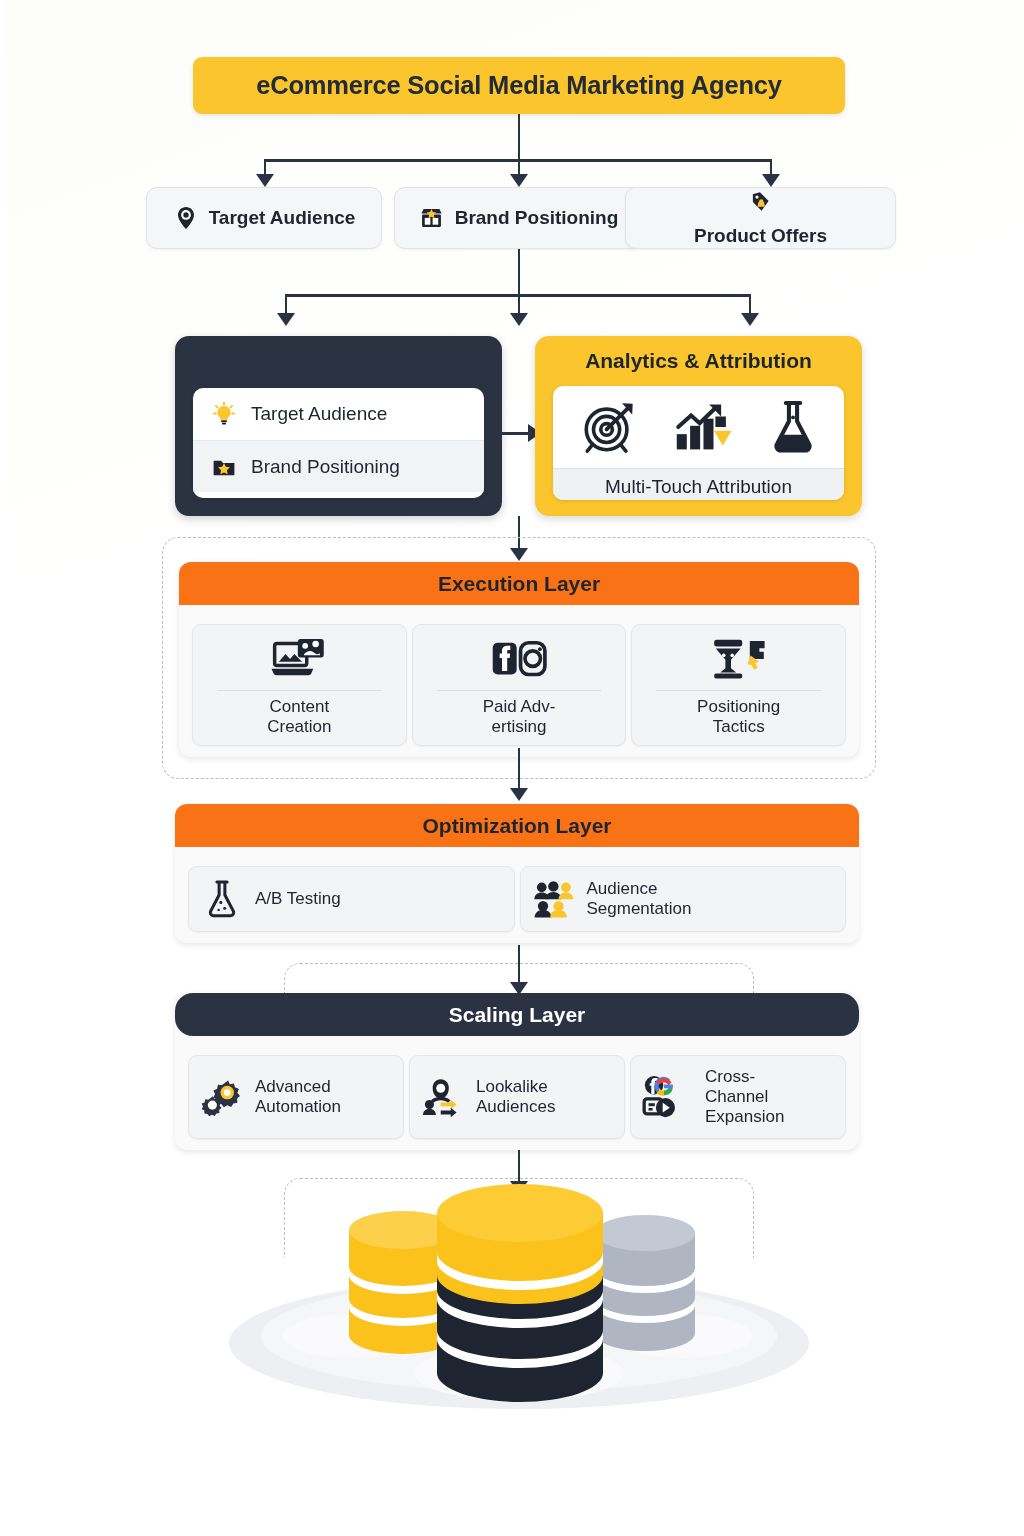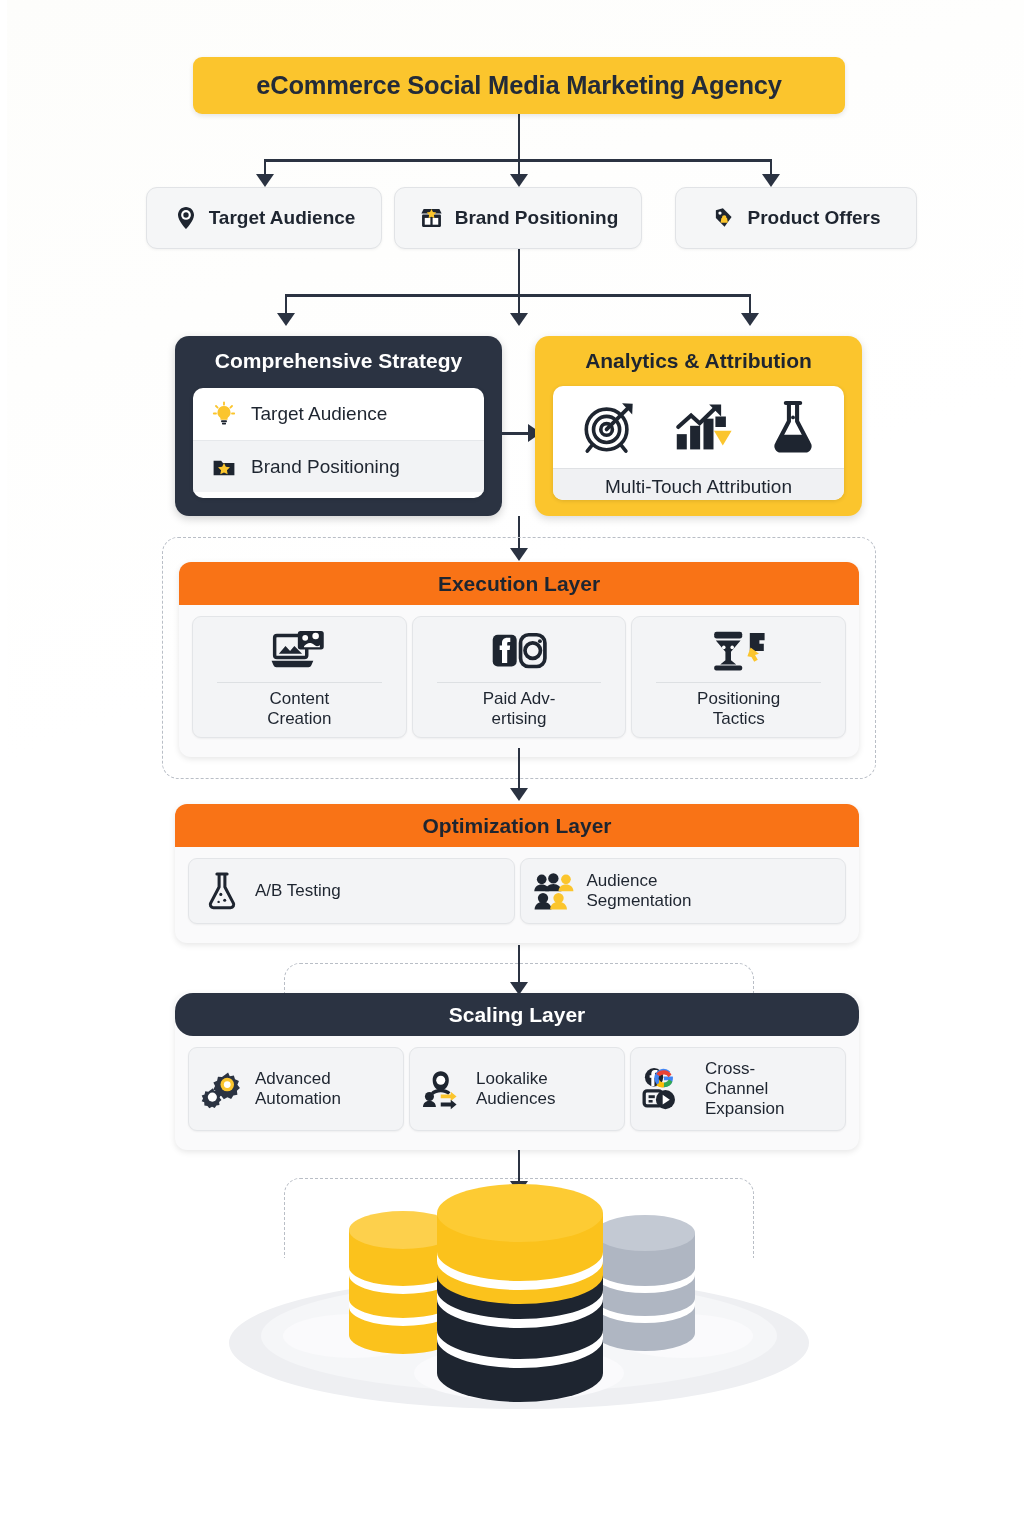--- a/index.html
+++ b/index.html
@@ -114,21 +114,21 @@
   }
   .layer-head {
     height: 43px;
     display: flex; align-items: center; justify-content: center;
     font-size: 21px; font-weight: bold;
   }
   .layer-head.yellow { background: #f97316; color: #1E2530; }
   .layer-head.dark   { background: #2B3342; color: #FFFFFF; border-radius: 18px; }
   .layer-body {
     display: flex; gap: 5px;
-    padding: 11px 13px 13px 13px;
+    padding: 19px 13px 13px 13px;
   }
 
   .tile {
     flex: 1;
     background: #F3F4F6;
     border: 1px solid #E3E5E8;
     border-radius: 9px;
     display: flex; flex-direction: column; align-items: center;
     padding: 10px 6px 9px 6px;
     box-shadow: 0 1px 2px rgba(0,0,0,.05);
@@ -202,42 +202,41 @@
         <path d="M3 7.5 5 3.5h14l2 4z" fill="#1E2530"></path>
         <rect x="3.6" y="8.5" width="16.8" height="11" rx="1" fill="#1E2530"></rect>
         <rect x="6" y="11.5" width="5" height="6" fill="#ffffff"></rect>
         <rect x="13" y="11.5" width="5" height="6" fill="#ffffff"></rect>
         <path d="M12 3.6l1.3 2.7 3 .4-2.2 2.1.5 3-2.6-1.4-2.6 1.4.5-3L7.7 6.7l3-.4z" fill="#FBC52D"></path>
       </svg>
     </span>
     <span class="lbl">Brand Positioning</span>
   </div>
 
-  <div class="pill" style="left:668px; top:187px; width:242px;">
+  <div class="pill" style="left:618px; top:187px; width:271px;flex-direction:column;">
     <span class="ico">
       <svg width="26" height="26" viewBox="0 0 24 24">
         <path d="M4.5 4.8 11 3l8 8-6.5 9-8-8z" fill="#1E2530"></path>
         <circle cx="8.3" cy="7.4" r="1.5" fill="#ffffff"></circle>
         <path d="M12.2 9.4a2 2 0 0 0-2 2v.6h-.6l-.8 4.4h6.8l-.8-4.4h-.6v-.6a2 2 0 0 0-2-2z" fill="#FBC52D"></path>
       </svg>
     </span>
     <span class="lbl">Product Offers</span>
   </div>
 
   <div class="vline" style="left:510.7px; top:249px; height:46px;"></div>
   <div class="hline" style="left:279px; top:294px; width:464px;"></div>
   <div class="vline" style="left:277.7px; top:294px; height:22px;"></div>
   <div class="vline" style="left:510.7px; top:294px; height:22px;"></div>
   <div class="vline" style="left:741.7px; top:294px; height:22px;"></div>
   <div class="arrow-d" style="left:270px; top:313px;"></div>
   <div class="arrow-d" style="left:503px; top:313px;"></div>
   <div class="arrow-d" style="left:734px; top:313px;"></div>
 
   <div class="card-dark" style="left:168px; top:336px; width:327px; height:180px;">
-    <div class="card-head on-dark">Comprehensive Strategy</div>
     <div class="inner-white" style="left:18px; top:52px; width:291px; height:110px;">
       <div class="row-item">
         <span class="ico">
           <svg width="26" height="26" viewBox="0 0 24 24">
             <g stroke="#FBC52D" stroke-width="1.7" stroke-linecap="round">
               <line x1="12" y1="1.4" x2="12" y2="3.4"></line>
               <line x1="4.6" y1="4.6" x2="6.1" y2="6.1"></line>
               <line x1="19.4" y1="4.6" x2="17.9" y2="6.1"></line>
               <line x1="2.6" y1="11.5" x2="4.6" y2="11.5"></line>
               <line x1="21.4" y1="11.5" x2="19.4" y2="11.5"></line>

